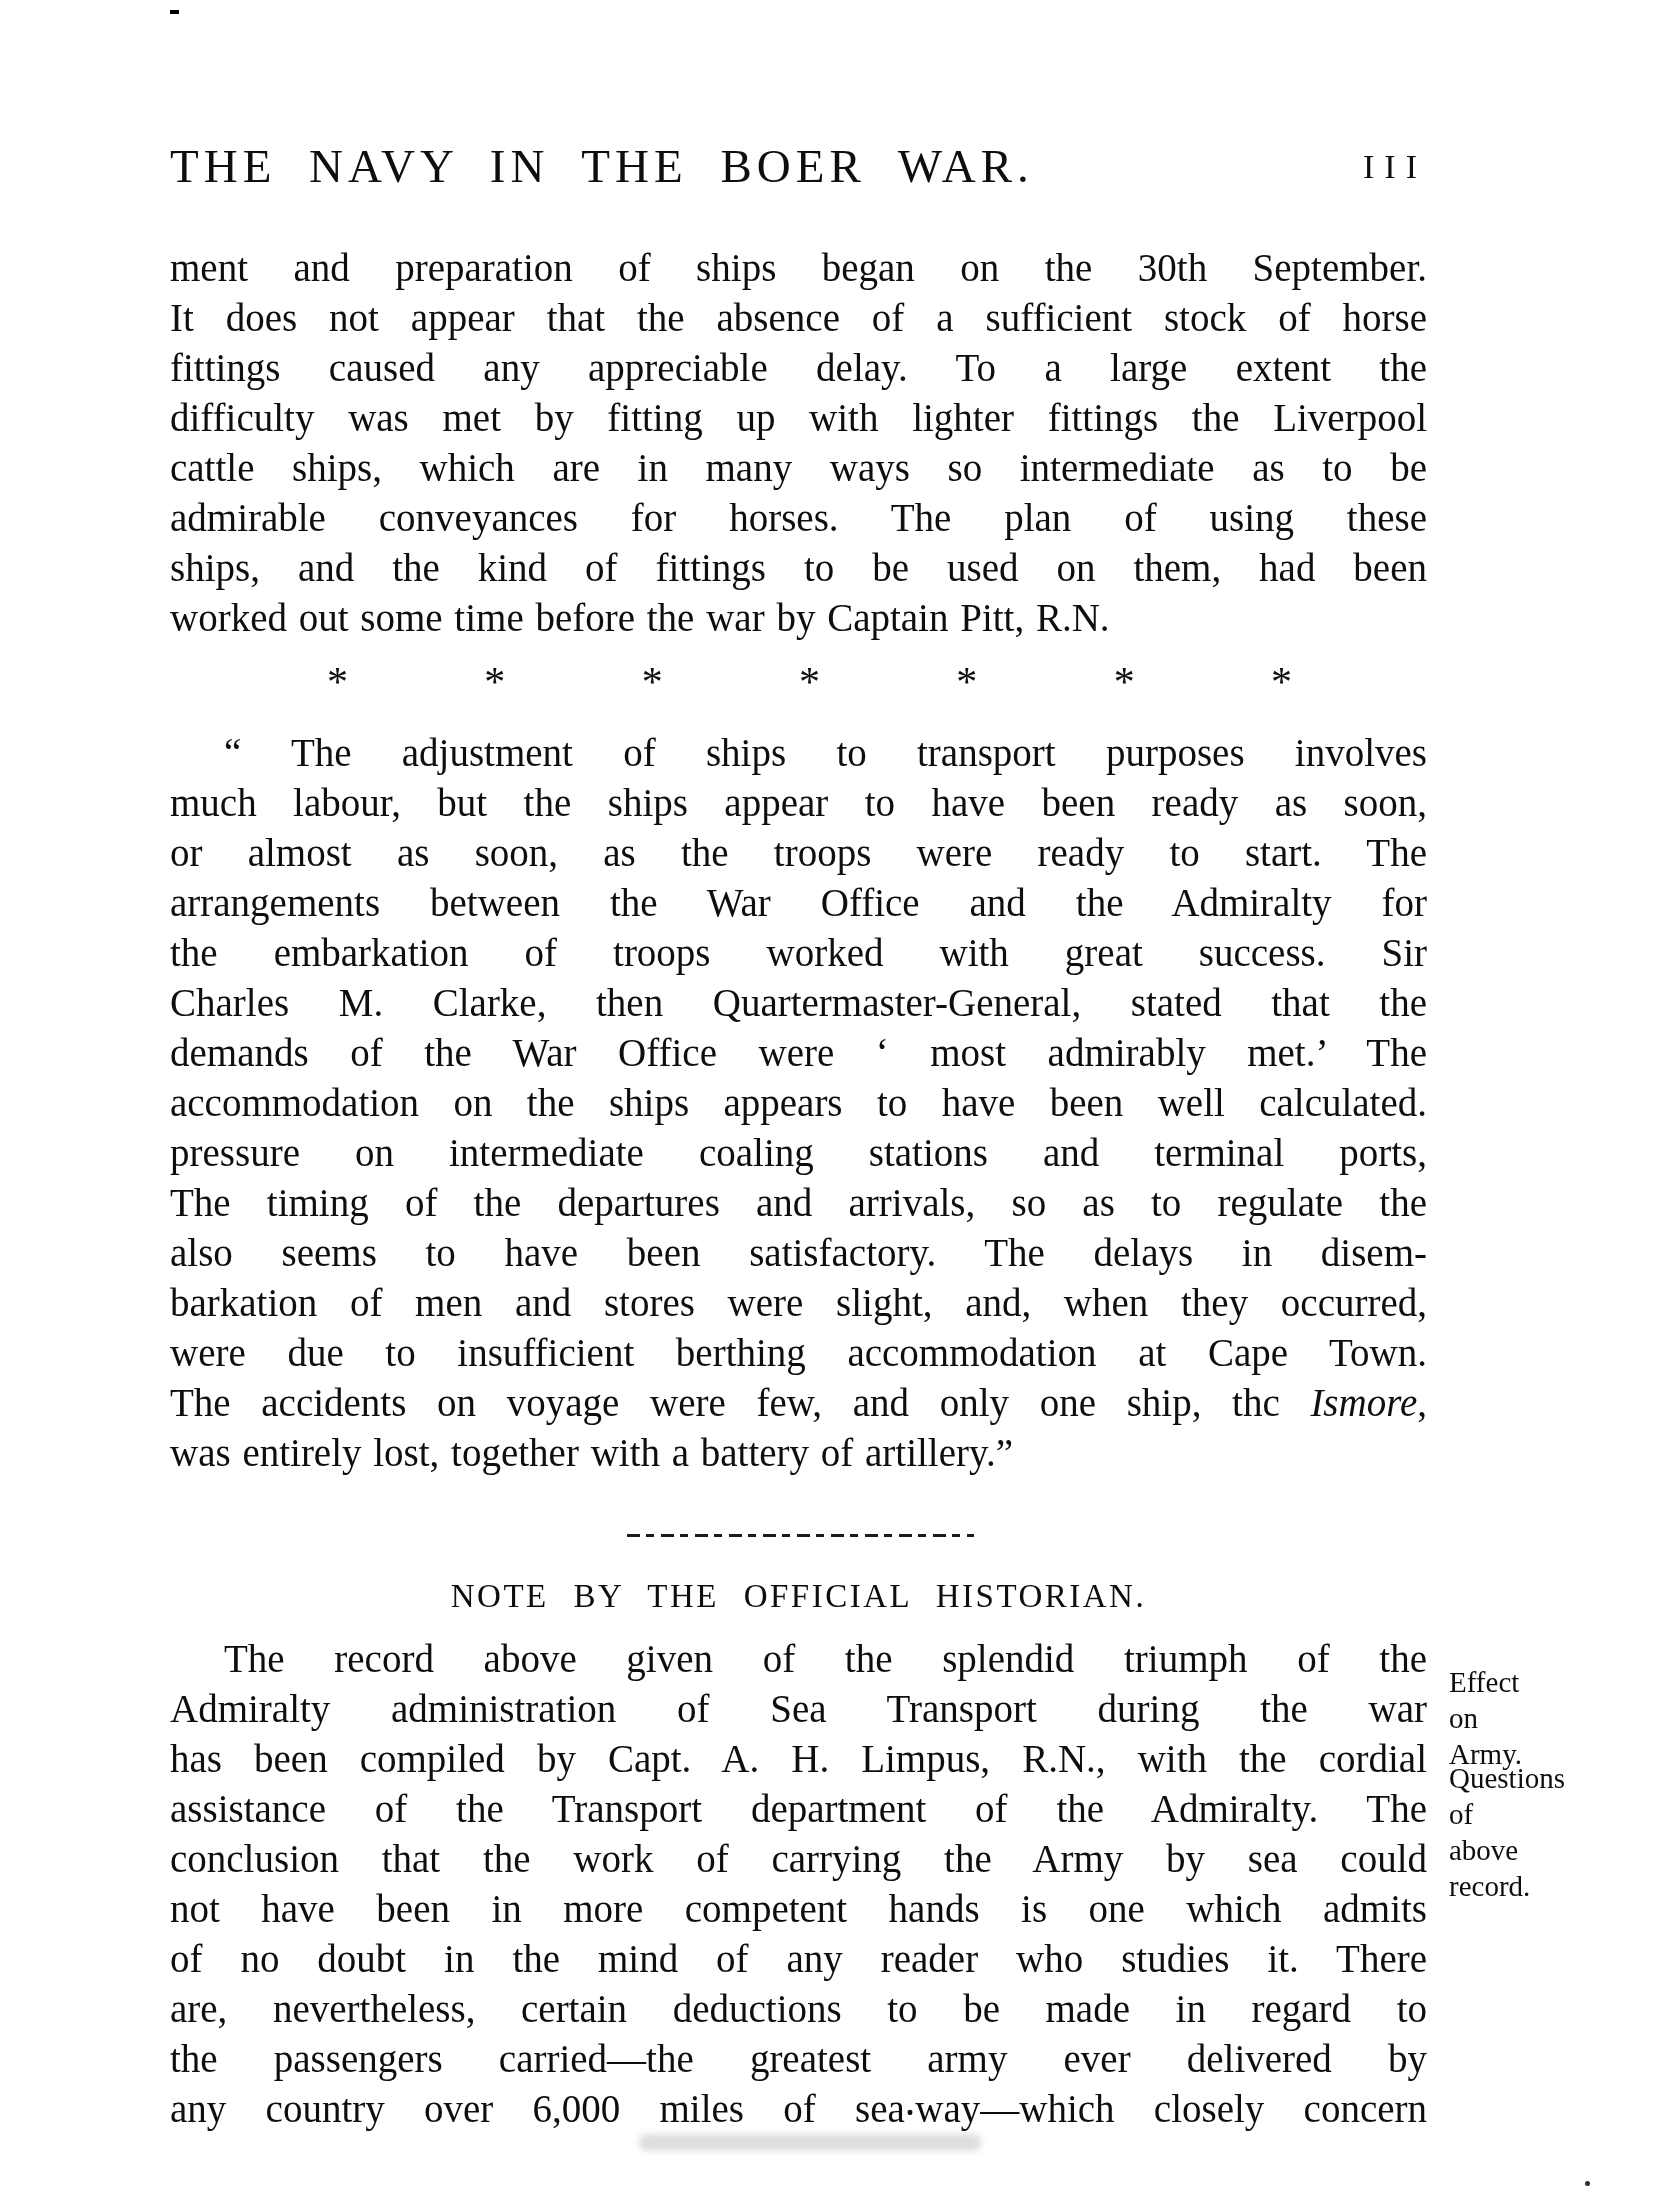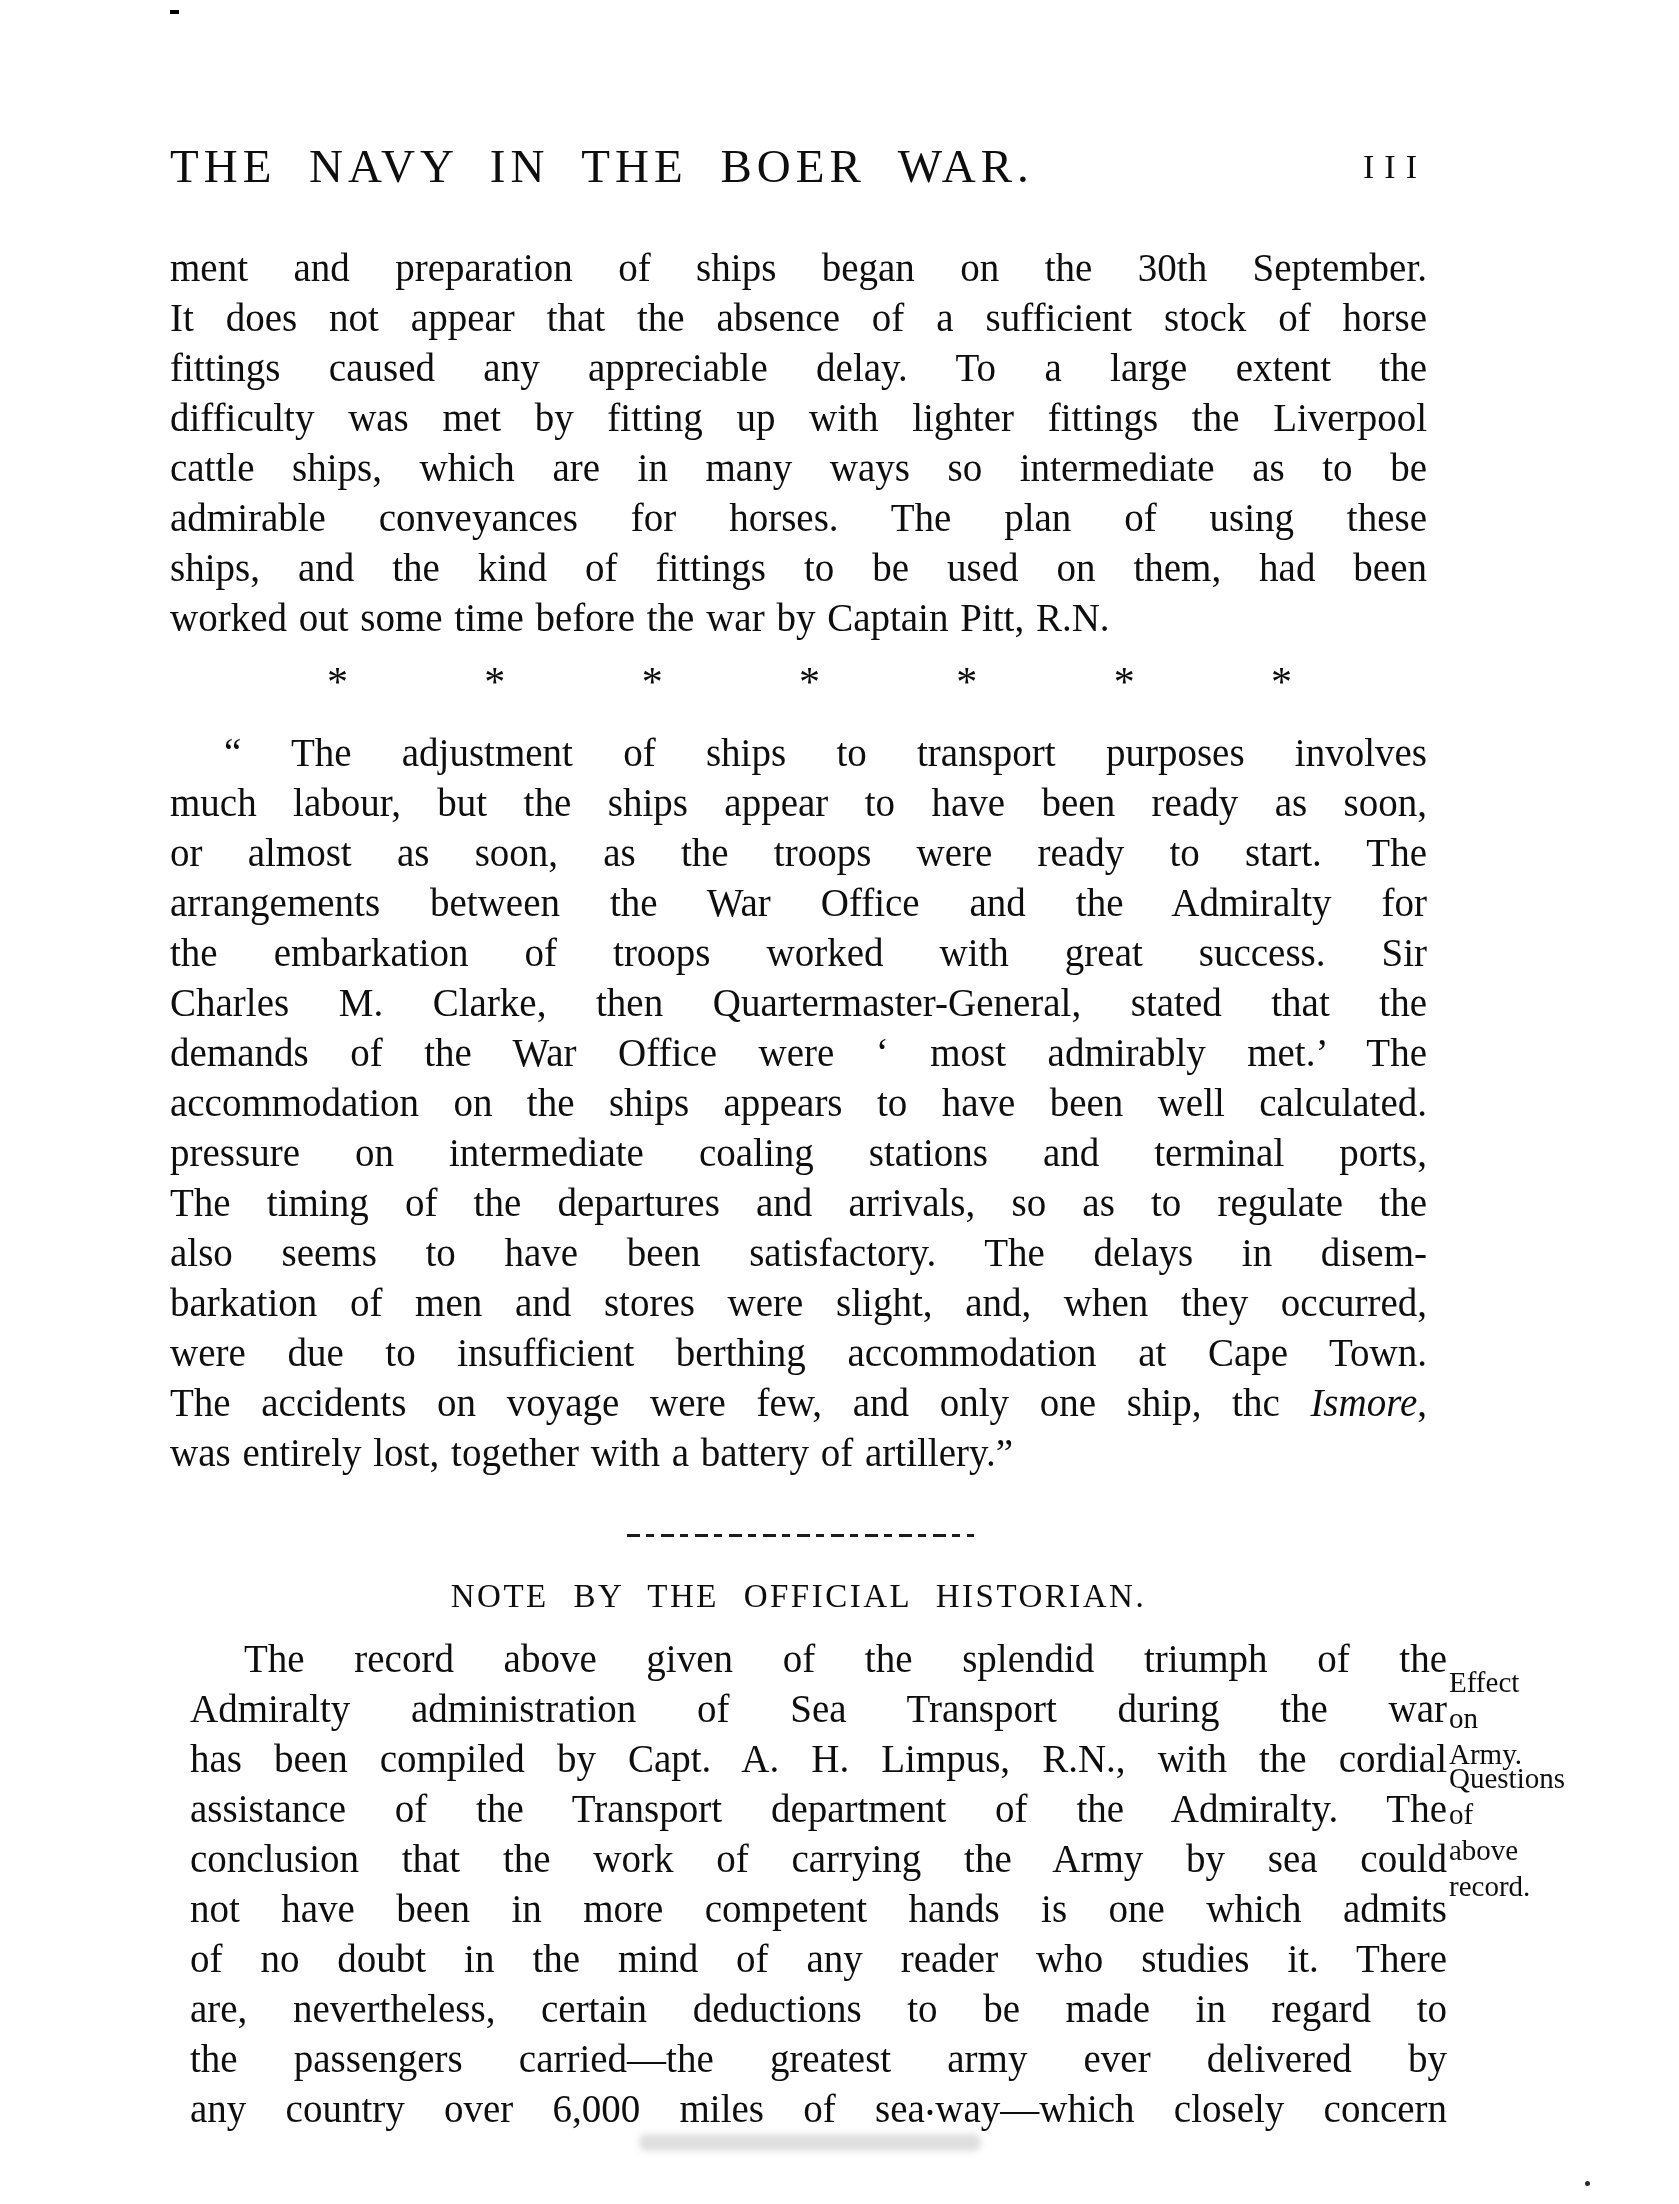--- a/index.html
+++ b/index.html
@@ -29,21 +29,21 @@
   .textblock{
     position:absolute;left:170px;width:1257px;
     font-size:39px;line-height:50px;
     word-spacing:2px;
   }
   .line{text-align:justify;text-align-last:justify;white-space:normal;}
   .line.last{text-align-last:left;}
   .line.indent{text-indent:54px;}
   #para1{top:243px;}
   #quote{top:728px;}
-  #historian{top:1634px;margin-left:20px;}
+  #historian{top:1634px;}
   
   .asterisk-row{
     position:absolute;left:327px;top:661px;width:965px;
     display:flex;justify-content:space-between;
     font-size:42px;line-height:42px;
   }
   
   .section-divider{
     position:absolute;left:627px;top:1534px;width:347px;height:3px;
     background:repeating-linear-gradient(90deg,#1c1c1c 0 13px,transparent 13px 19px,#1c1c1c 19px 27px,transparent 27px 34px);

